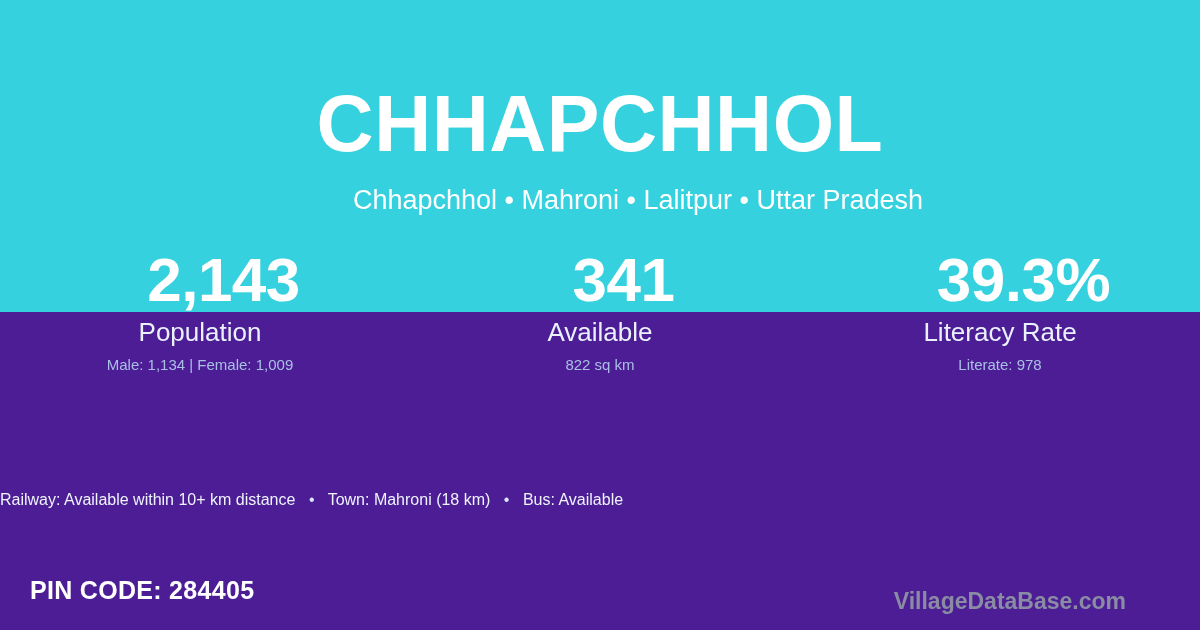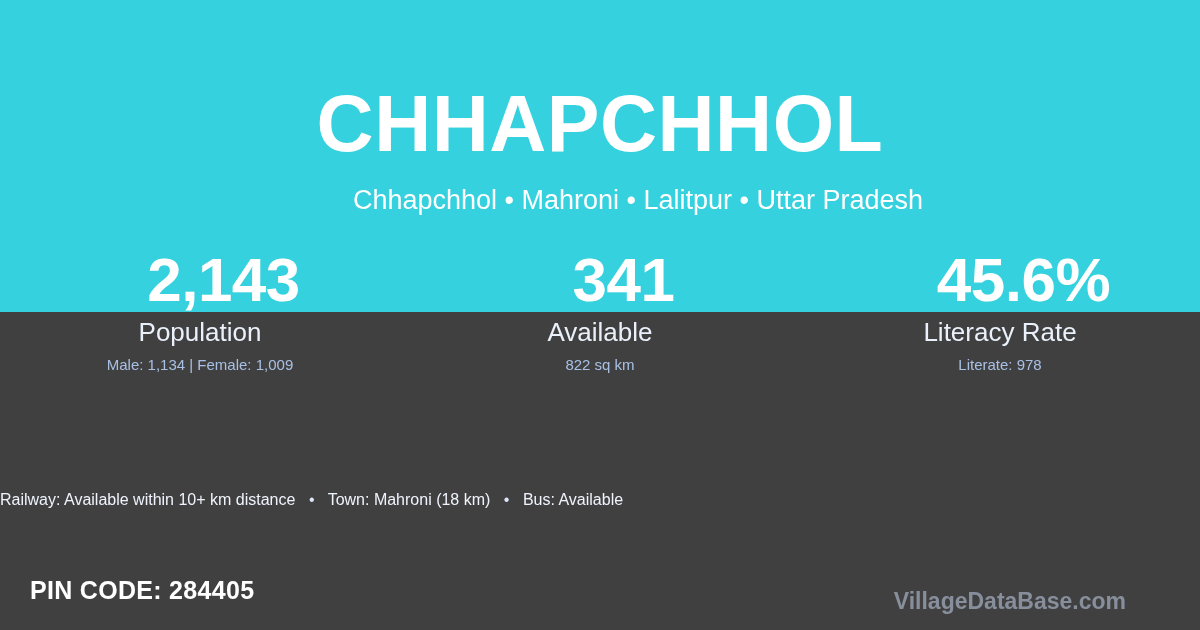--- a/index.html
+++ b/index.html
@@ -12,21 +12,21 @@
     height: 630px;
     overflow: hidden;
     font-family: "Liberation Sans", sans-serif;
     background: #2a55b3;
   }
 
   .card {
     position: relative;
     width: 1200px;
     height: 630px;
-    background: #404040;
+    background: #4c1d95;
   }
 
   
   .band-top {
     position: absolute;
     left: 0;
     top: 0;
     width: 1200px;
     height: 312px;
     background: #35d1de;
@@ -184,21 +184,21 @@
       <div class="stat-sub">Male: 1,134 | Female: 1,009</div>
     </div>
 
     <div class="stat">
       <div class="stat-value">341</div>
       <div class="stat-label">Available</div>
       <div class="stat-sub">822 sq km</div>
     </div>
 
     <div class="stat">
-      <div class="stat-value">45.6%</div>
+      <div class="stat-value">39.3%</div>
       <div class="stat-label">Literacy Rate</div>
       <div class="stat-sub">Literate: 978</div>
     </div>
 
   </div>
 
   <div class="amenities">
     <span>Railway: Available within 10+ km distance</span>
     <span class="sep">•</span>
     <span>Town: Mahroni (18 km)</span>

